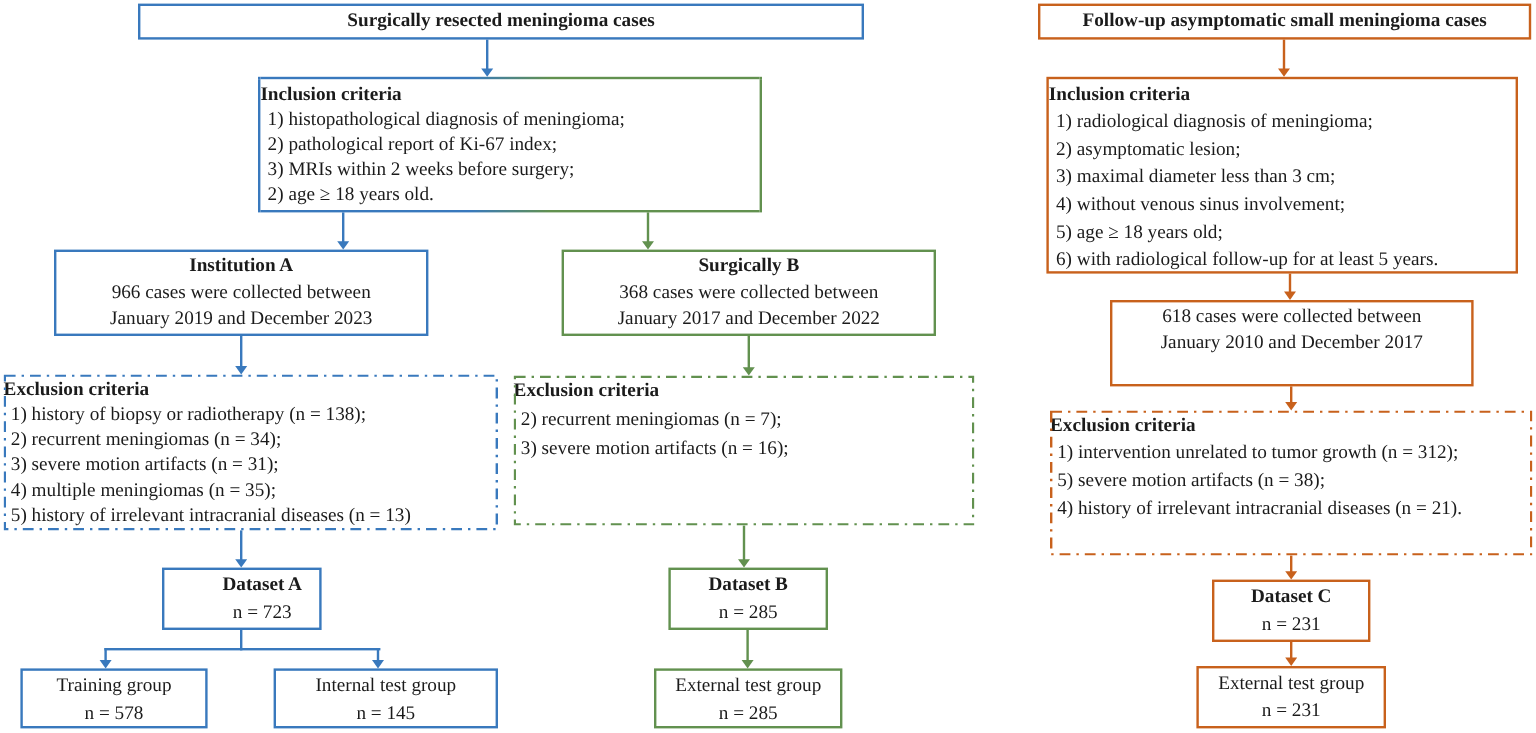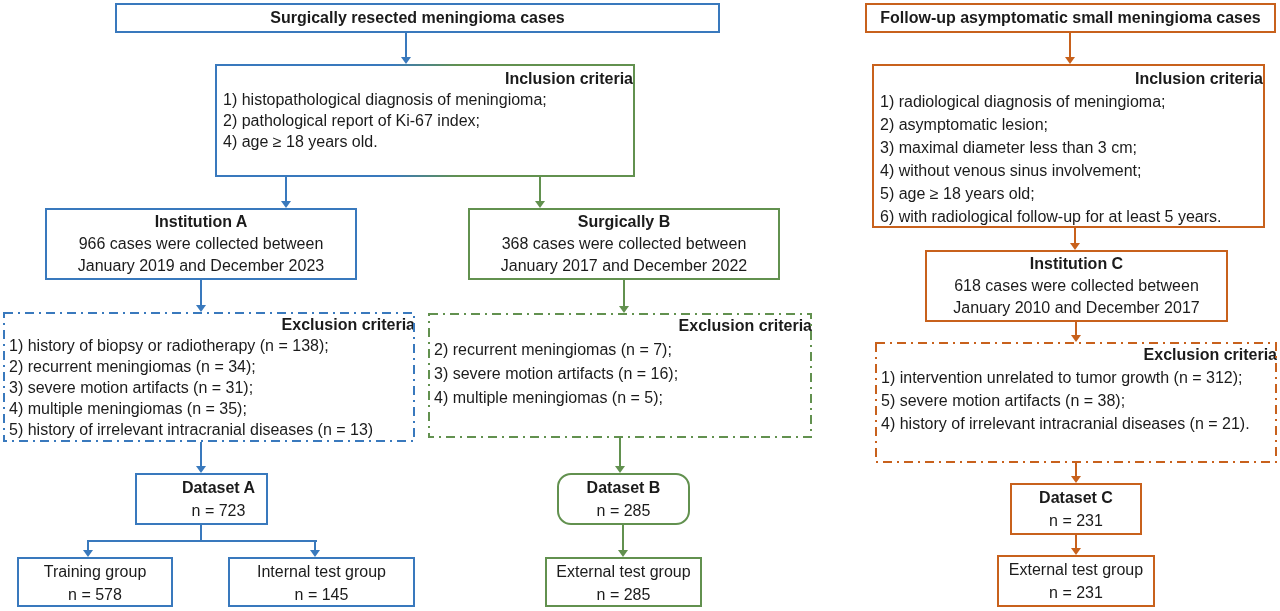--- a/index.html
+++ b/index.html
@@ -4,37 +4,37 @@
 <style>
   :root{
     --blue:#3979bd;
     --green:#62914f;
     --orange:#c8611c;
     --ink:#1b1b1b;
   }
   html,body{margin:0;padding:0;background:#ffffff;}
   #canvas{
     position:relative;width:1280px;height:611px;background:#ffffff;overflow:hidden;
-    font-family:Liberation Sans, sans-serif;color:var(--ink);
+    font-family:Liberation Serif, serif;color:var(--ink);
   }
   .box{
     position:absolute;box-sizing:border-box;background:#ffffff;
     border:2px solid;font-size:16px;line-height:22px;
   }
   .b-blue{border-color:var(--blue);}
   .b-green{border-color:var(--green);}
   .b-orange{border-color:var(--orange);}
   .b-split{
     border:2px solid;
     border-image:linear-gradient(to right,var(--blue) 0%,var(--blue) 42%,var(--green) 58%,var(--green) 100%) 1;
   }
   .nob{border:none;}
   .center{text-align:center;}
   .bold{font-weight:bold;}
-  .titleline{text-align:right;font-weight:bold;}
+  .titleline{text-align:left;font-weight:bold;}
   .items{padding:0 6px;}
   .topbox{line-height:26px;font-weight:bold;text-align:center;}
   .dashsvg{position:absolute;left:0;top:0;}
   .dash-blue rect{stroke:var(--blue);}
   .dash-green rect{stroke:var(--green);}
   .dash-orange rect{stroke:var(--orange);}
   .vl{position:absolute;width:2px;}
   .hl{position:absolute;height:2px;}
   .c-blue{background:var(--blue);}
   .c-green{background:var(--green);}
@@ -56,21 +56,22 @@
 
   <div class="box b-blue topbox" style="left:115px;top:3px;width:605px;height:30px;">
     <span>Surgically resected meningioma cases</span>
   </div>
 
   <div class="box b-split lh21 pt2" style="left:215px;top:64px;width:420px;height:113px;">
     <div class="titleline">Inclusion criteria</div>
     <div class="items">
       <div>1) histopathological diagnosis of meningioma;</div>
       <div>2) pathological report of Ki-67 index;</div>
-      <div>4) age ≥ 18 years old.</div>
+      <div>3) MRIs within 2 weeks before surgery;</div>
+      <div>2) age ≥ 18 years old.</div>
     </div>
   </div>
 
   <div class="box b-blue center pt1" style="left:45px;top:208px;width:312px;height:72px;">
     <div class="bold">Institution A</div>
     <div>966 cases were collected between</div>
     <div>January 2019 and December 2023</div>
   </div>
 
   <div class="box nob lh21 pt2 dash-blue" style="left:3px;top:312px;width:412px;height:130px;">
@@ -109,25 +110,24 @@
   </div>
 
   <div class="box nob lh24 pt1 dash-green" style="left:428px;top:313px;width:384px;height:125px;">
     <svg class="dashsvg" width="384" height="125">
       <rect x="1" y="1" width="382" height="123" fill="none" stroke-width="2" stroke-dasharray="9 5 2 5"></rect>
     </svg>
     <div class="titleline">Exclusion criteria</div>
     <div class="items">
       <div>2) recurrent meningiomas (n = 7);</div>
       <div>3) severe motion artifacts (n = 16);</div>
-      <div>4) multiple meningiomas (n = 5);</div>
-    </div>
-  </div>
-
-  <div class="box b-green center lh23 pt1" style="left:557px;top:473px;width:133px;height:52px;border-radius:14px;">
+    </div>
+  </div>
+
+  <div class="box b-green center lh23 pt1" style="left:557px;top:473px;width:133px;height:52px;">
     <div class="bold">Dataset B</div>
     <div>n = 285</div>
   </div>
 
   <div class="box b-green center lh23 pt1" style="left:545px;top:557px;width:157px;height:50px;">
     <div>External test group</div>
     <div>n = 285</div>
   </div>
 
   <div class="box b-orange topbox" style="left:865px;top:3px;width:411px;height:30px;text-align:center;">
@@ -140,21 +140,20 @@
       <div>1) radiological diagnosis of meningioma;</div>
       <div>2) asymptomatic lesion;</div>
       <div>3) maximal diameter less than 3 cm;</div>
       <div>4) without venous sinus involvement;</div>
       <div>5) age ≥ 18 years old;</div>
       <div>6) with radiological follow-up for at least 5 years.</div>
     </div>
   </div>
 
   <div class="box b-orange center pt1" style="left:925px;top:250px;width:303px;height:72px;">
-    <div class="bold">Institution C</div>
     <div>618 cases were collected between</div>
     <div>January 2010 and December 2017</div>
   </div>
 
   <div class="box nob lh23 pt1 dash-orange" style="left:875px;top:342px;width:402px;height:121px;">
     <svg class="dashsvg" width="402" height="121">
       <rect x="1" y="1" width="400" height="119" fill="none" stroke-width="2" stroke-dasharray="9 5 2 5"></rect>
     </svg>
     <div class="titleline">Exclusion criteria</div>
     <div class="items">

